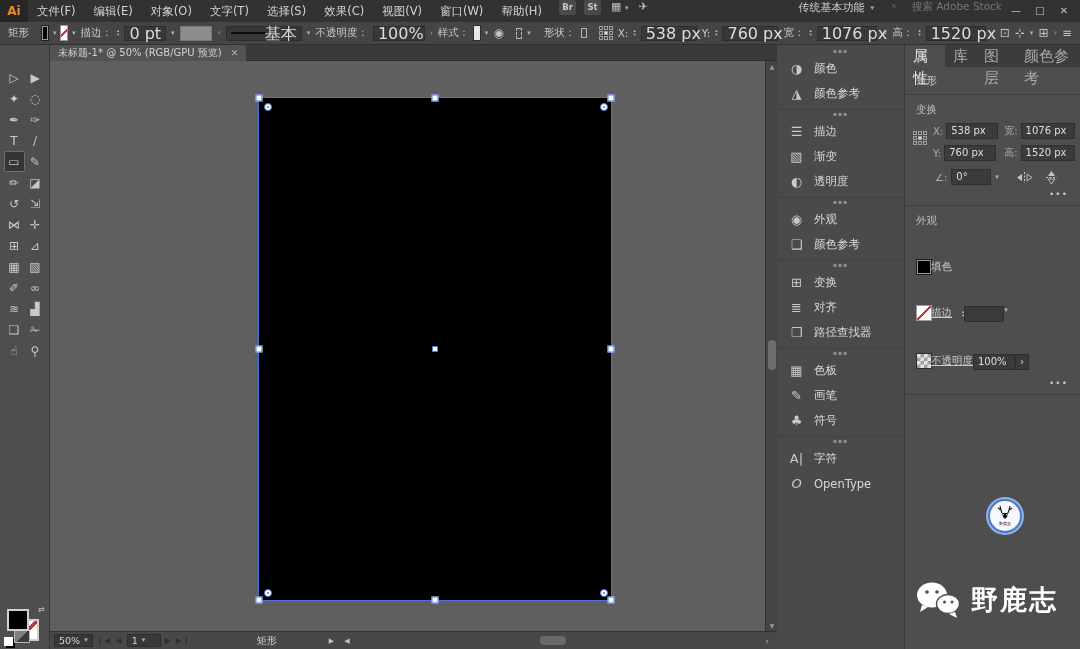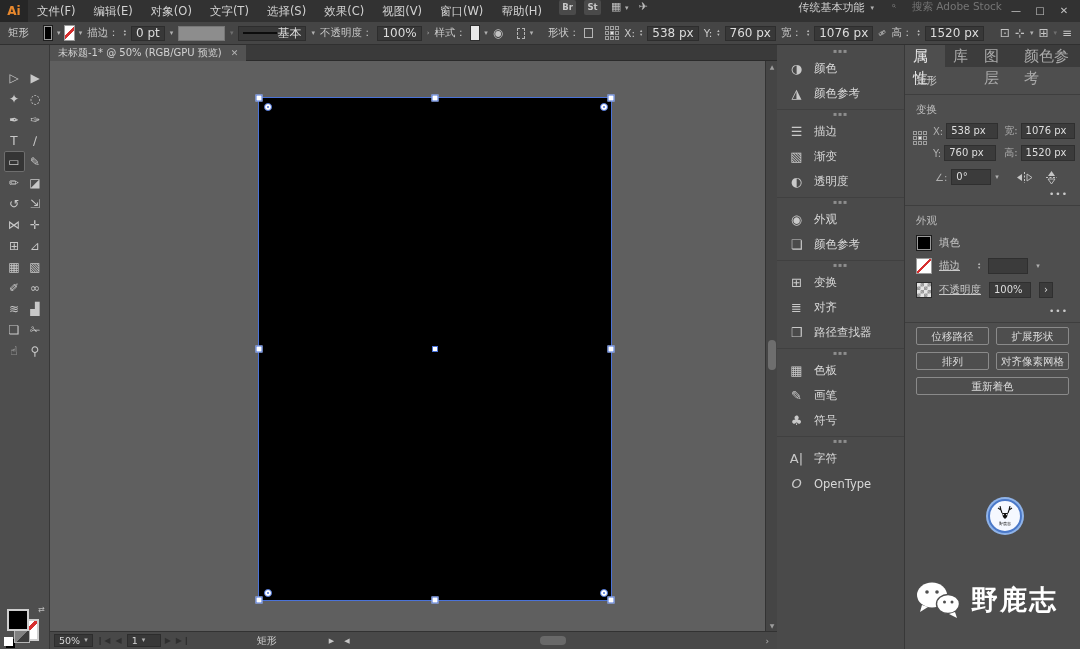--- a/index.html
+++ b/index.html
@@ -17,21 +17,21 @@
   .chev { font-size:7px; color:#b0b0b0; }
   #workspace-switcher { margin-left:auto; display:flex; align-items:center; gap:6px; color:#cfcfcf; font-size:11px; }
   #stock-search { margin-left:18px; display:flex; align-items:center; gap:16px; width:112px; }
   #stock-search input { background:transparent; border:none; outline:none; color:#9a9a9a; font-size:10.5px; width:92px; font-family:inherit; }
   .winbtn { width:24px; text-align:center; color:#c3c3c3; font-size:10px; line-height:22px; }
   #win-close { margin-right:4px; }
 
   
   #controlbar { left:0; top:22px; width:1080px; height:23px; background:#454545; border-bottom:1px solid #303030; display:flex; align-items:center; gap:5px; padding:0 8px; white-space:nowrap; }
   .cb-label { color:#c9c9c9; font-size:10.5px; }
-  .fieldbox { background:#383838; border:1px solid #2d2d2d; height:15px; line-height:13px; padding:0 4px; font-size:12px; color:#dcdcdc; display:inline-flex; align-items:center;text-align:center; }
+  .fieldbox { background:#383838; border:1px solid #2d2d2d; height:15px; line-height:13px; padding:0 4px; font-size:16px; color:#dcdcdc; display:inline-flex; align-items:center;text-align:center; }
   .spin { display:inline-flex; flex-direction:column; justify-content:center; line-height:4px; font-size:4.5px; color:#bdbdbd; }
   .sw { width:14px; height:14px; display:inline-block; }
   .sw-fill { background:#000; box-shadow:0 0 0 1px #1e1e1e, inset 0 0 0 1px #9a9a9a; }
   .sw-none { background:linear-gradient(135deg,#fff 43%,#d62f2f 43%,#d62f2f 57%,#fff 57%); box-shadow:0 0 0 1px #9a9a9a; }
   .sw-style { background:#e8e8e8; box-shadow:0 0 0 1px #2d2d2d; }
   #profile-dd { width:78px; height:15px; background:#8d8d8d; border:1px solid #777; }
   #brush-box { width:96px; justify-content:space-between; }
   #brush-box .line { width:34px; height:2px; background:#0c0c0c; }
   .cb-ico { color:#c3c3c3; font-size:12px; }
   .dash-ico { width:12px; height:11px; border:1px dashed #b5b5b5; display:inline-block; }
@@ -94,21 +94,21 @@
   .pfield { background:#3b3b3b; border:1px solid #2f2f2f; height:16px; line-height:14px; padding:0 4px; font-size:10px; color:#dedede; display:inline-block; }
   .plabel { color:#aeaeae; font-size:10px; }
   #tf-grid { display:flex; padding:2px 8px 0; gap:6px; }
   #tf-ref { margin-top:8px; }
   .tf-col { display:flex; flex-direction:column; gap:6px; }
   .tf-row { display:flex; align-items:center; gap:3px; }
   #angle-row { display:flex; align-items:center; gap:4px; padding:8px 8px 0 30px; }
   .flip { margin-left:14px; color:#c5c5c5; }
   .more-dots { text-align:right; padding:4px 12px 6px; color:#c9c9c9; font-size:9px; letter-spacing:1px; }
   .sec-div { border-top:1px solid #3e3e3e; }
-  .ap-row { display:flex; align-items:center; gap:8px; padding:4px 12px; }
+  .ap-row { display:flex; padding:4px 12px;margin-top:24px; }
   .ap-row .linky { text-decoration:underline; color:#c9c9c9; font-size:10.5px; }
   .sw-opacity { background:
       linear-gradient(45deg,#9a9a9a 25%,transparent 25%,transparent 75%,#9a9a9a 75%),
       linear-gradient(45deg,#9a9a9a 25%,#e4e4e4 25%,#e4e4e4 75%,#9a9a9a 75%);
       background-size:7px 7px; background-position:0 0,3.5px 3.5px; box-shadow:0 0 0 1px #2d2d2d; }
   #fx-row { padding:2px 12px; color:#cccccc; font-style:italic; font-family:"DejaVu Serif","Liberation Serif",serif; font-size:11px; }
   #qa-grid { display:grid; grid-template-columns:1fr 1fr; gap:7px; padding:4px 11px; }
   .qa-btn { height:18px; border:1px solid #8a8a8a; border-radius:2px; background:transparent; color:#dcdcdc; font-size:10.5px; line-height:16px; text-align:center; font-family:inherit; }
   .qa-full { grid-column:1 / 3; }
 
@@ -551,27 +551,20 @@
     </div>
     <div class="ap-row">
       <span class="sw sw-opacity"></span>
       <span class="linky">不透明度</span>
       <span class="pfield" style="width:42px">100%</span>
       <span class="pfield" style="width:14px;justify-content:center;display:inline-flex">›</span>
     </div>
     <div class="more-dots">•••</div>
     <div class="sec-div"></div>
 
-    <div id="qa-grid">
-      <button class="qa-btn">位移路径</button>
-      <button class="qa-btn">扩展形状</button>
-      <button class="qa-btn">排列</button>
-      <button class="qa-btn">对齐像素网格</button>
-      <button class="qa-btn qa-full">重新着色</button>
-    </div>
   </div>
 
   <div id="deer-badge" class="abs">
     <svg width="18" height="16" viewBox="0 0 18 16">
       <path d="M4 0 L5 4 M2 2 L5 4 M5 4 L6 7 M14 0 L13 4 M16 2 L13 4 M13 4 L12 7" stroke="#111" stroke-width="1.1" fill="none"></path>
       <path d="M6 7 L12 7 L11 11 L9 13 L7 11 Z" fill="#111"></path>
       <circle cx="7.4" cy="8.6" r="0.7" fill="#f5f8ff"></circle>
       <circle cx="10.6" cy="8.6" r="0.7" fill="#f5f8ff"></circle>
     </svg>
     <span class="tiny">野鹿志</span>

